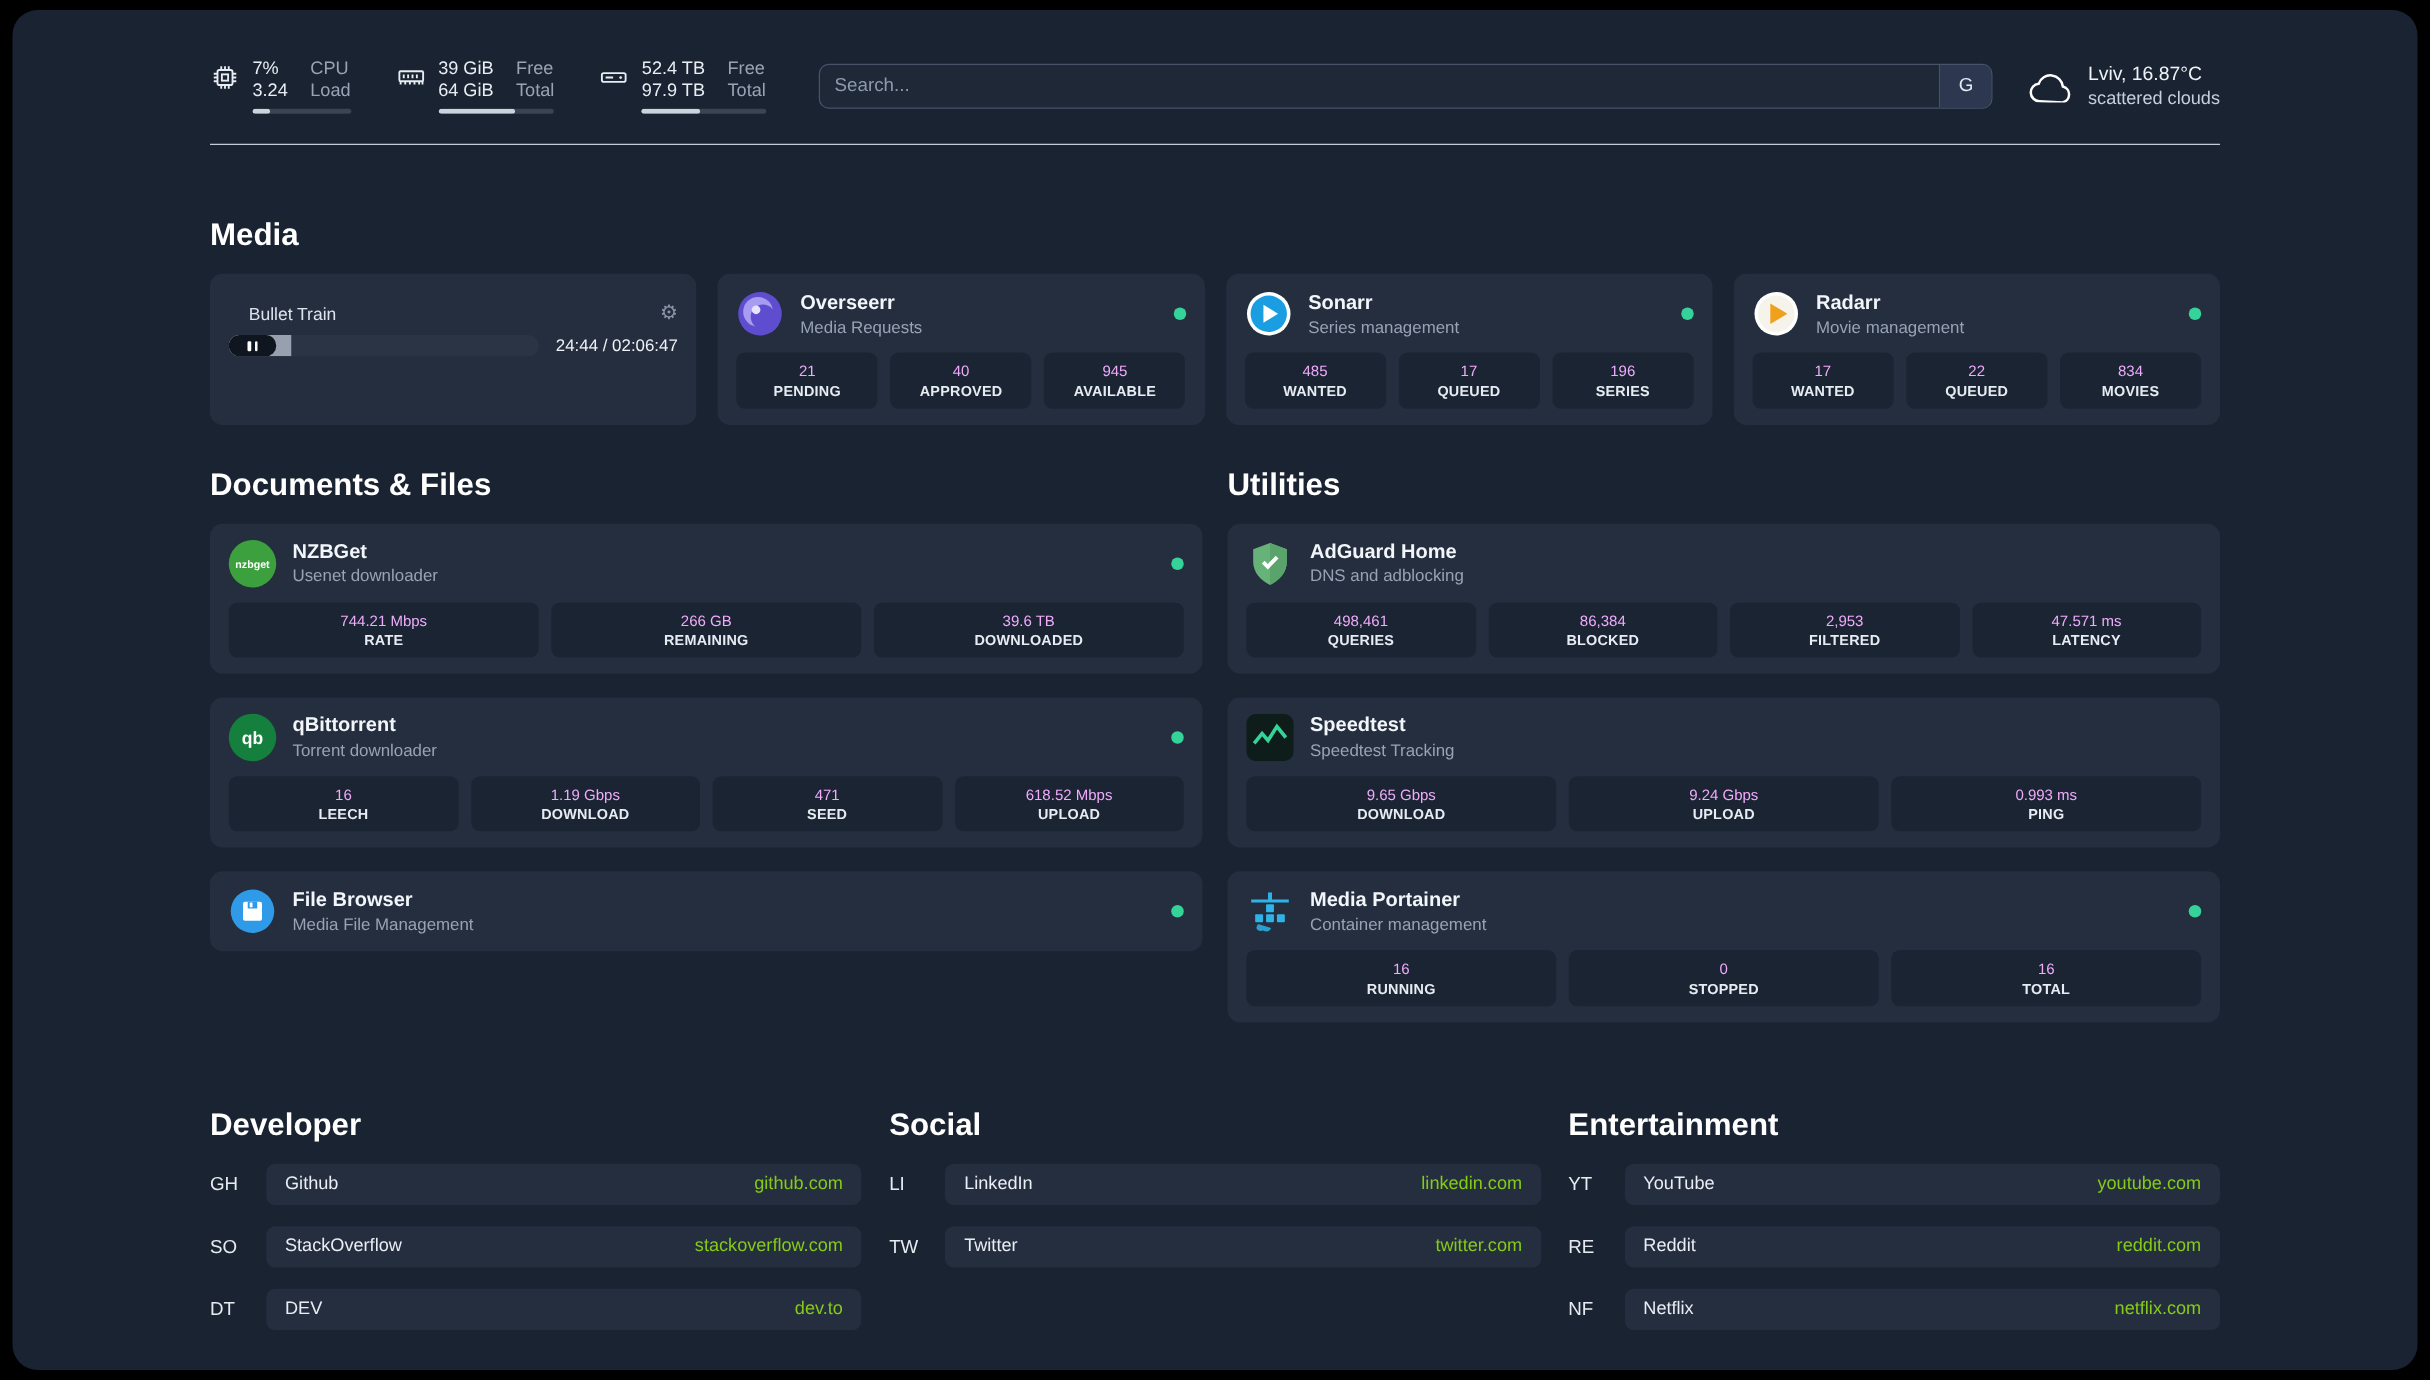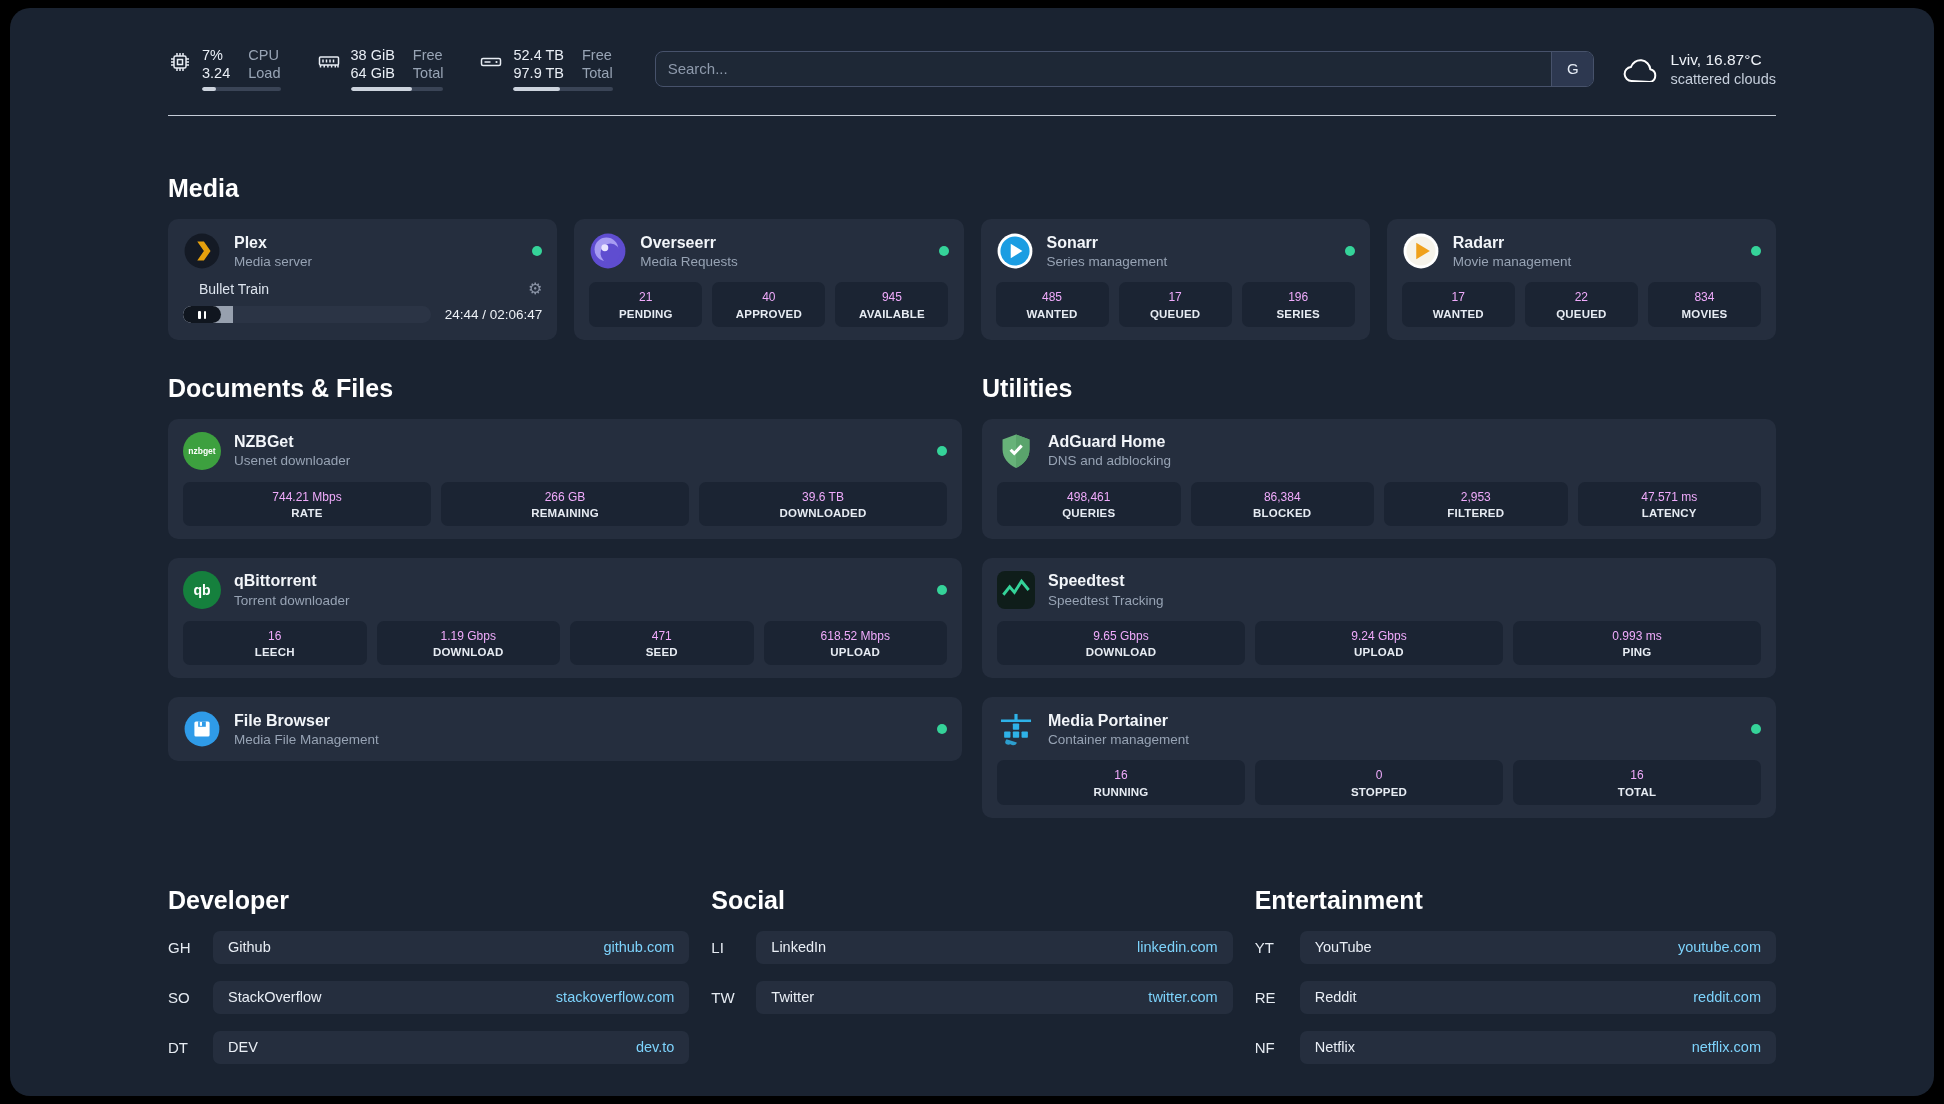--- a/index.html
+++ b/index.html
@@ -64,21 +64,21 @@
 
   
   .circle-txt{width:38px;height:38px;border-radius:50%;display:flex;align-items:center;justify-content:center;color:#fff;font-weight:700;}
 
   
   .bookmarks{display:grid;grid-template-columns:1fr 1fr 1fr;gap:22px;margin-top:68px;}
   .bk-row{display:flex;align-items:center;gap:13px;margin-bottom:17px;}
   .bk-abbr{width:32px;color:#e6ebf2;font-size:15px;flex:0 0 auto;}
   .bk-pill{flex:1;height:33px;background:#252e3e;border-radius:7px;display:flex;align-items:center;padding:0 15px;cursor:pointer;}
   .bk-name{color:#e9eef5;font-size:14.5px;}
-  .bk-url{margin-left:auto;color:#7dd3fc;font-size:14.5px;}
+  .bk-url{margin-left:auto;color:#84cc16;font-size:14.5px;}
 </style>
 </head>
 <body>
 
 <div class="frame">
 <div class="panel">
 
   <header class="topbar">
 
     <div class="res-widget">
@@ -102,21 +102,21 @@
       </div>
     </div>
 
     <div class="res-widget">
       <svg class="res-icon" viewBox="0 0 24 24" fill="none" stroke="#e8edf4" stroke-width="1.5">
             <rect x="2.5" y="7" width="19" height="8" rx="1"></rect>
             <path d="M3.5 15v2.5M7.2 15v2.5M10.9 15v2.5M14.6 15v2.5M18.3 15v2.5M21 15v2.5M6 9.5v3M9.5 9.5v3M13 9.5v3M16.5 9.5v3"></path>
           </svg>
       <div class="res-body">
         <div>
-          <div class="res-val">38 GiB</div>
+          <div class="res-val">39 GiB</div>
           <div class="res-val">64 GiB</div>
         </div>
         <div>
           <div class="res-lbl">Free</div>
           <div class="res-lbl">Total</div>
         </div>
         <div class="meter">
               <i style="width:66%"></i>
             </div>
       </div>
@@ -159,33 +159,20 @@
     </div>
   </header>
 
   <div class="divider"></div>
 
   <section class="media-section">
     <h2 class="section-title">Media</h2>
     <div class="media-grid">
 
       <div class="card">
-        <div class="card-head">
-          <span class="svc-icon">
-            <svg viewBox="0 0 24 24">
-                  <circle cx="12" cy="12" r="11" fill="#141a25"></circle>
-                  <path d="M9 6h4.2L17.4 12l-4.2 6H9l4.2-6z" fill="#e5a00d"></path>
-                </svg>
-          </span>
-          <div class="names">
-            <div class="svc-name">Plex</div>
-            <div class="svc-desc">Media server</div>
-          </div>
-          <span class="dot"></span>
-        </div>
         <div class="np-row">
           <div class="np-title">Bullet Train</div>
           <span class="gear">⚙</span>
         </div>
         <div class="play-row">
           <div class="player-bar">
             <span class="pause-btn">
                   <i></i>
                   <i></i>
                 </span>

